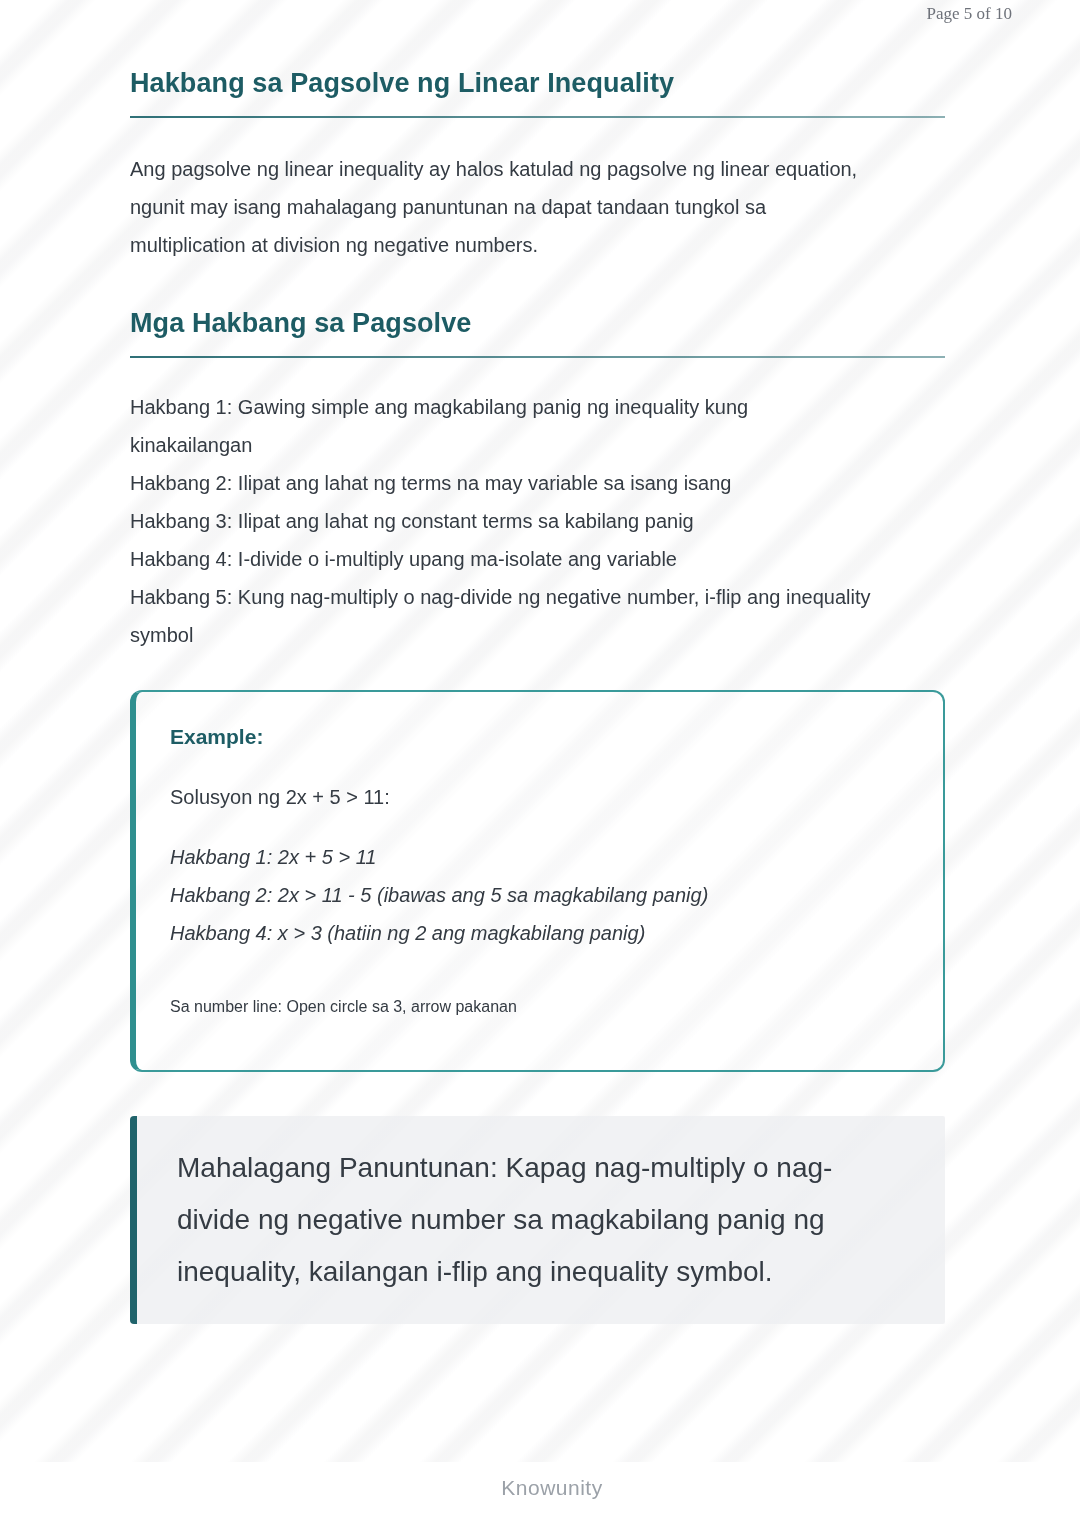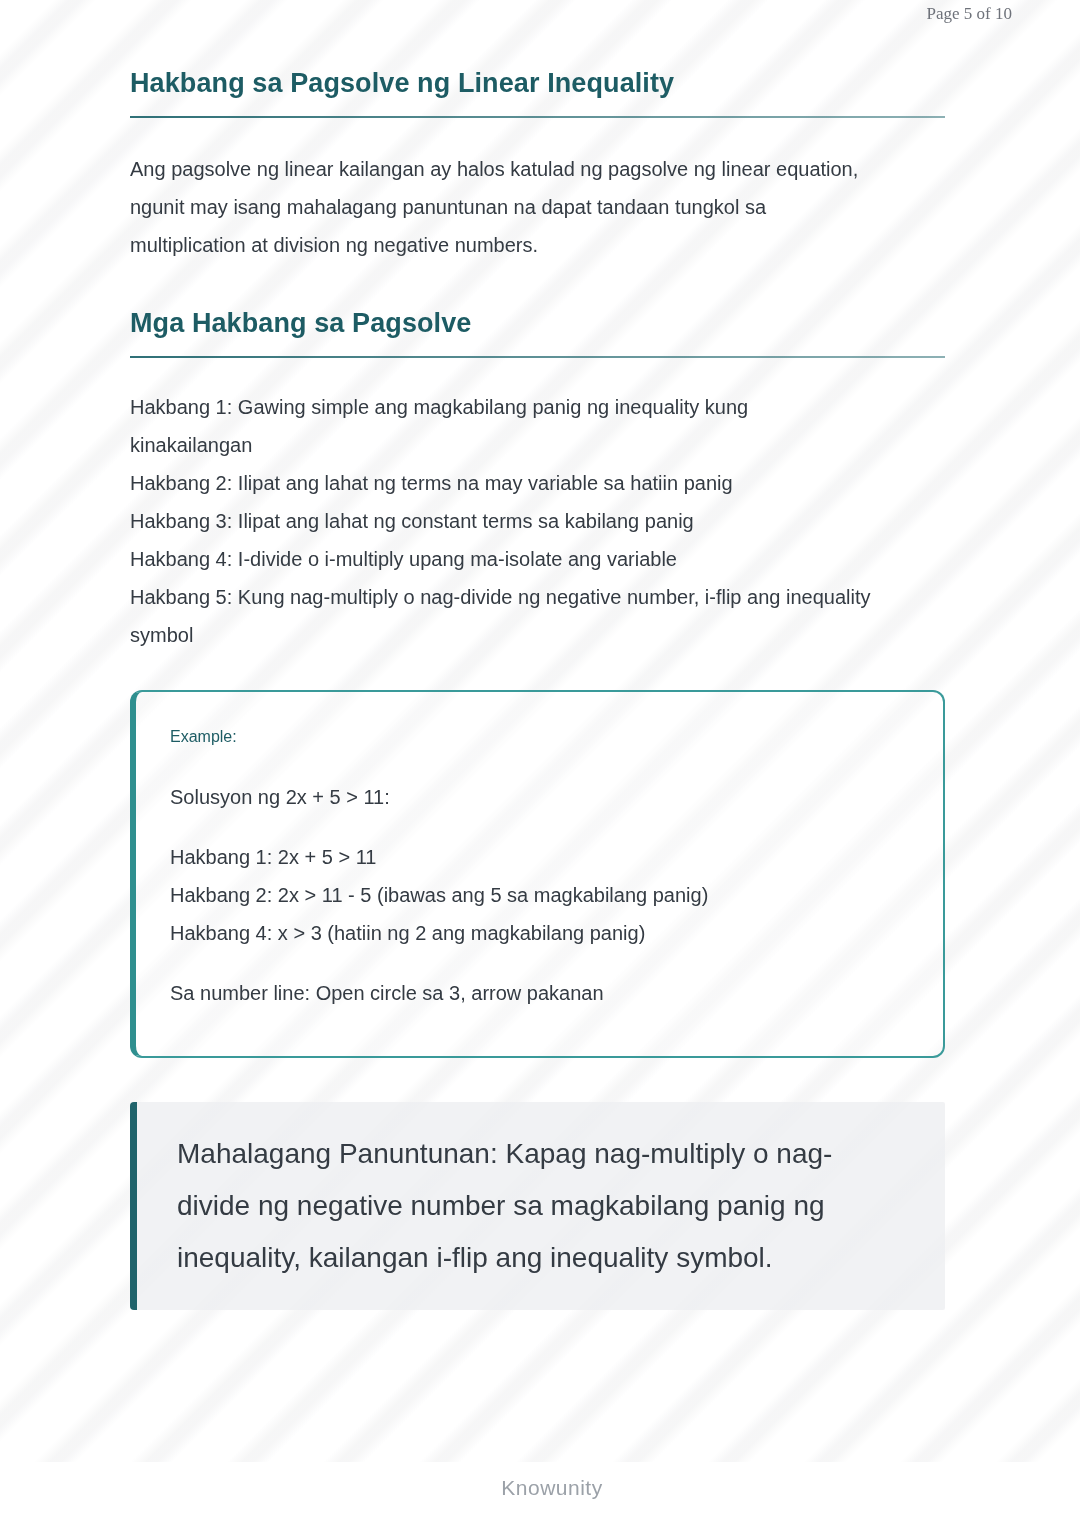--- a/index.html
+++ b/index.html
@@ -60,26 +60,26 @@
   .steps .step{font-size:20px;line-height:38px;color:var(--body-text);}
   .example-box{
     margin-top:36px;width:815px;
     border:2px solid var(--example-border);
     border-left:6px solid var(--example-border-left);
     border-radius:12px;
     padding:32px 40px 44px 34px;
     background:rgba(255,255,255,0.25);
   }
   .example-label{
-    font-size:16px;font-weight:normal;color:var(--heading-teal);line-height:26px;
+    font-size:21px;font-weight:bold;color:var(--heading-teal);line-height:26px;
   }
   .example-intro{margin-top:28px;font-size:20px;line-height:38px;}
-  .example-steps{margin-top:22px;}
+  .example-steps{margin-top:22px;font-style:italic;}
   .example-steps .step{font-size:20px;line-height:38px;}
-  .example-note{margin-top:22px;font-size:20px;line-height:38px;}
+  .example-note{margin-top:36px;font-size:16px;line-height:38px;}
   .callout{
     margin-top:44px;width:815px;
     background:var(--callout-bg);
     border-left:7px solid var(--callout-border);
     border-radius:4px 2px 2px 4px;
     padding:26px 70px 26px 40px;
   }
   .callout .callout-text{font-size:28px;line-height:52px;color:var(--body-text);}
   .footer-brand{
     position:absolute;top:1476px;left:12px;width:1080px;
@@ -92,29 +92,29 @@
 
 <div class="stripes"></div>
 
 <div class="page-number">Page 5 of 10</div>
 
 <div class="content">
 
   <div class="section-1">
     <h2 class="section-title">Hakbang sa Pagsolve ng Linear Inequality</h2>
     <hr class="rule">
-    <p class="para">Ang pagsolve ng linear kailangan ay halos katulad ng pagsolve ng linear equation, ngunit may isang mahalagang panuntunan na dapat tandaan tungkol sa multiplication at division ng negative numbers.</p>
+    <p class="para">Ang pagsolve ng linear inequality ay halos katulad ng pagsolve ng linear equation, ngunit may isang mahalagang panuntunan na dapat tandaan tungkol sa multiplication at division ng negative numbers.</p>
   </div>
 
   <div class="section-2">
     <h2 class="section-title">Mga Hakbang sa Pagsolve</h2>
     <hr class="rule">
     <div class="steps">
       <div class="step">Hakbang 1: Gawing simple ang magkabilang panig ng inequality kung kinakailangan</div>
-      <div class="step">Hakbang 2: Ilipat ang lahat ng terms na may variable sa hatiin panig</div>
+      <div class="step">Hakbang 2: Ilipat ang lahat ng terms na may variable sa isang isang</div>
       <div class="step">Hakbang 3: Ilipat ang lahat ng constant terms sa kabilang panig</div>
       <div class="step">Hakbang 4: I-divide o i-multiply upang ma-isolate ang variable</div>
       <div class="step">Hakbang 5: Kung nag-multiply o nag-divide ng negative number, i-flip ang inequality symbol</div>
     </div>
   </div>
 
   <div class="example-box">
     <div class="example-label">Example:</div>
     <div class="example-intro">Solusyon ng 2x + 5 &gt; 11:</div>
     <div class="example-steps">

